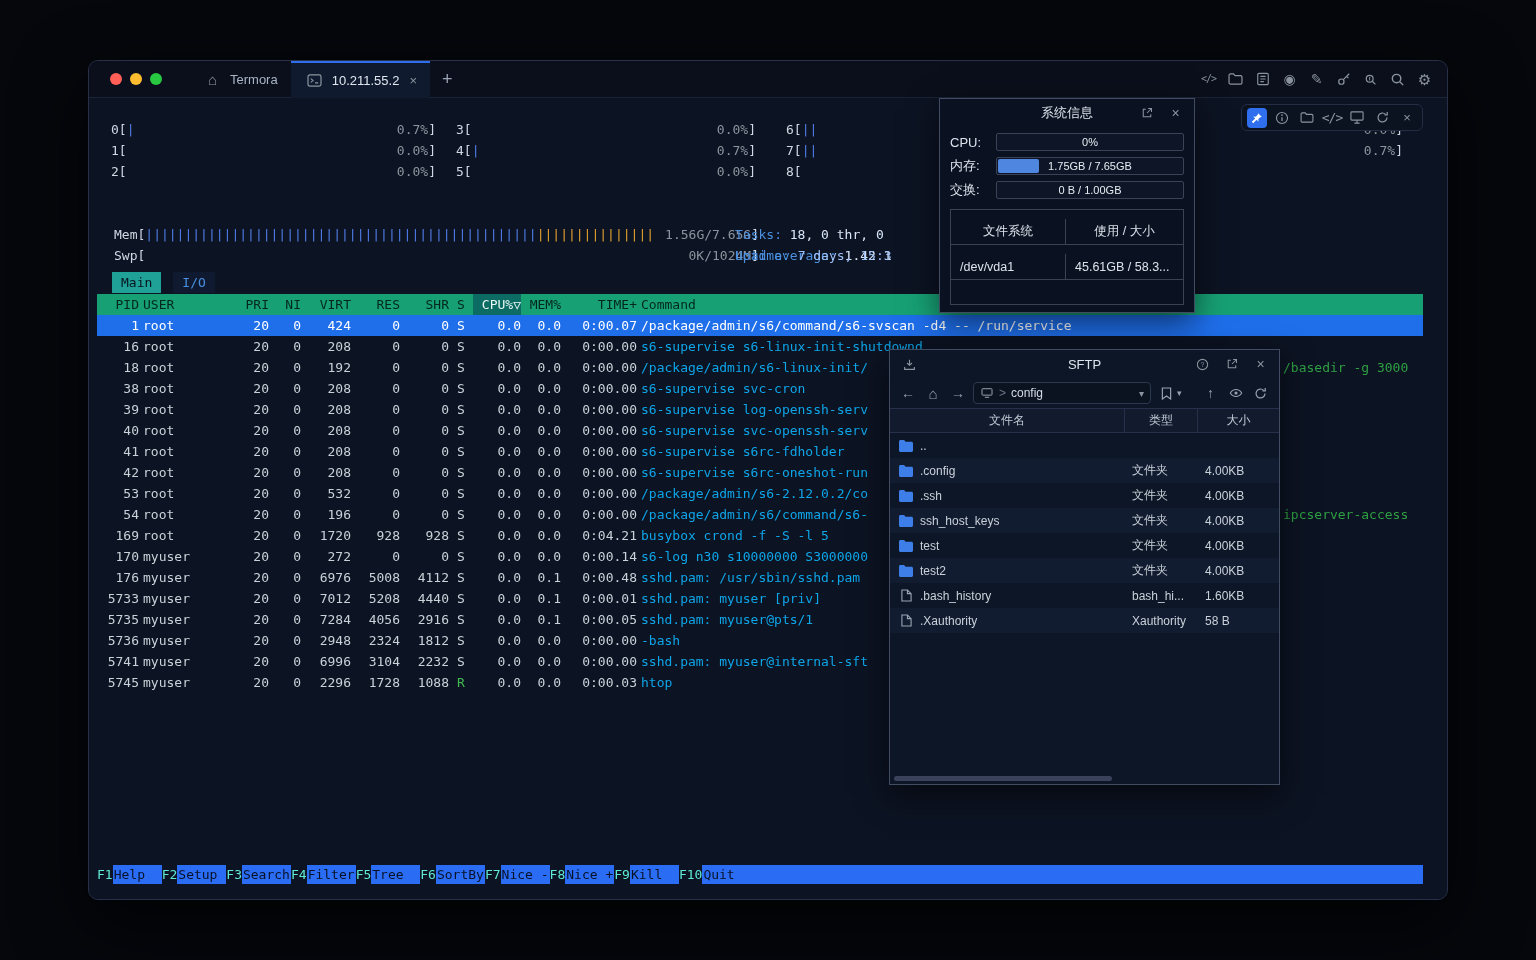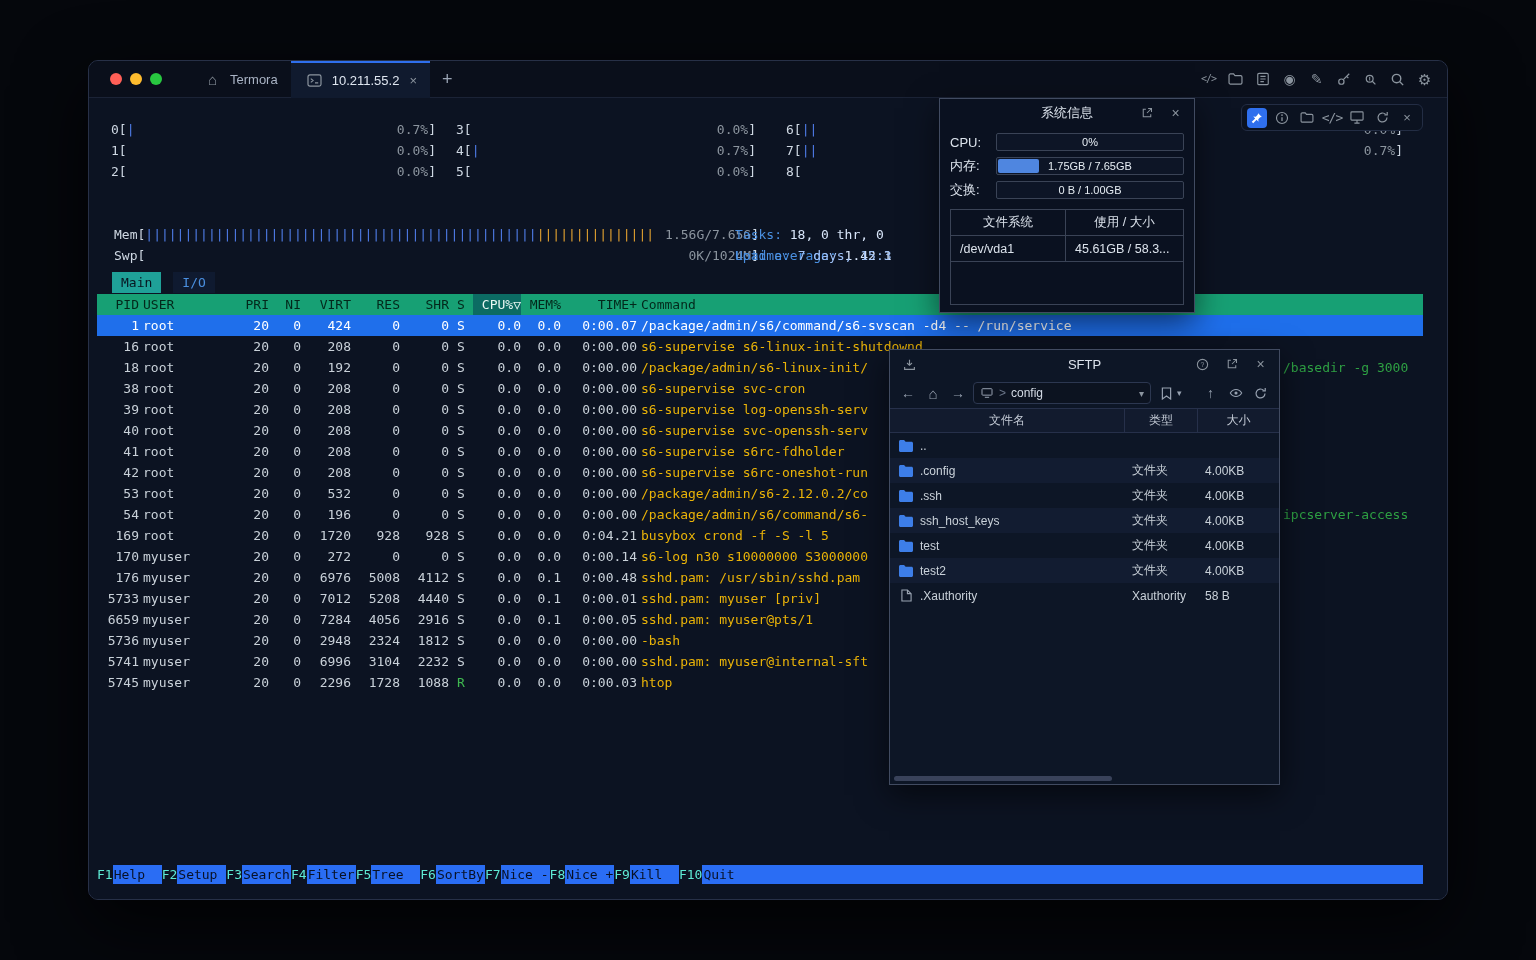--- a/index.html
+++ b/index.html
@@ -42,21 +42,21 @@
   .htabs{position:absolute;top:174px;left:23px;display:flex;gap:12px;height:21px;line-height:21px;}
   .htab{padding:0 9px;}
   .htab.on{background:#1fa198;color:#071420;}
   .htab.off{background:#0f1a30;color:#4a8fe0;}
 
   .pgrid{display:grid;grid-template-columns:42px 94px 36px 32px 50px 49px 49px 24px 48px 40px 76px minmax(0,1fr);}
   .phead{position:absolute;top:196px;left:8px;right:24px;height:21px;line-height:21px;background:#17a074;color:#03281b;}
   .phead .sortcol{background:#0c6b63;color:#e7f6f2;}
   .prows{position:absolute;top:217px;left:8px;right:24px;}
   .prow{height:21px;line-height:21px;}
-  .prow .cmd{color:#eab308;overflow:hidden;white-space:pre;}
+  .prow .cmd{color:#0ea5e9;overflow:hidden;white-space:pre;}
   .prow.sel{background:#1f6feb;color:#fff;}
   .prow.sel .cmd{color:#fff;}
   .st.run{color:#3fb950;}
   .c-r{text-align:right;}
   .c-l{text-align:left;padding-left:4px;}
   .c-c{text-align:center;}
 
   .fnbar{position:absolute;top:767px;left:8px;right:24px;height:19px;line-height:19px;background:#2a6df4;display:flex;overflow:hidden;}
   .fk{display:flex;}
   .fk .fn{background:#0c1322;color:#5eead4;}
@@ -74,21 +74,21 @@
   .p-title .pticons{position:absolute;right:8px;top:0;height:100%;display:flex;align-items:center;gap:8px;}
   .p-title .ltico{position:absolute;left:9px;top:0;height:100%;display:flex;align-items:center;}
 
   .sysinfo{left:850px;top:37px;width:256px;height:215px;}
   .srow{display:flex;align-items:center;padding:0 10px;margin-top:6px;font-size:13px;}
   .srow .slabel{width:40px;flex:none;}
   .pbar{position:relative;flex:1;height:18px;border:1px solid #3a4356;background:#0d1526;margin-left:6px;border-radius:2px;}
   .pfill{position:absolute;left:1px;top:1px;bottom:1px;background:#4f86e0;border-radius:2px;}
   .ptext{position:absolute;inset:0;display:flex;align-items:center;justify-content:center;font-size:11px;color:#e6edf3;}
   .fstable{margin:10px 10px 0;border:1px solid #3a4356;height:96px;font-size:12.5px;}
-  .fsrow{display:grid;grid-template-columns:115px 1fr;height:26px;border-bottom:1px solid #3a4356;}
+  .fsrow{display:grid;grid-template-columns:115px 1fr;height:26px;border-bottom:1px solid #3a4356;margin-top:9px;}
   .fsrow > div{display:flex;align-items:center;}
   .fsrow .cdiv{border-right:1px solid #3a4356;}
   .fs-c{justify-content:center;}
   .fs-l{padding-left:9px;}
 
   .sftp{left:800px;top:288px;width:391px;height:436px;background:#0d1626;}
   .sftp-toolbar{height:30px;display:flex;align-items:center;gap:5px;padding:0 8px;}
   .sftp-toolbar .ico{width:20px;height:22px;font-size:14px;color:#97a1b0;}
   .pathbox{flex:none;width:178px;height:22px;background:#0c1320;border:1px solid #2c3750;border-radius:4px;display:flex;align-items:center;padding:0 6px;font-size:12px;gap:5px;color:#d4dbe5;}
   .pathbox .sep{color:#6b7689;}
@@ -403,21 +403,21 @@
             <span class="c-r">7012</span>
             <span class="c-r">5208</span>
             <span class="c-r">4440</span>
             <span class="c-c st">S</span>
             <span class="c-r">0.0</span>
             <span class="c-r">0.1</span>
             <span class="c-r">0:00.01</span>
             <span class="c-l cmd">sshd.pam: myuser [priv]</span>
           </div>
           <div class="prow pgrid">
-            <span class="c-r">6659</span>
+            <span class="c-r">5735</span>
             <span class="c-l">myuser</span>
             <span class="c-r">20</span>
             <span class="c-r">0</span>
             <span class="c-r">7284</span>
             <span class="c-r">4056</span>
             <span class="c-r">2916</span>
             <span class="c-c st">S</span>
             <span class="c-r">0.0</span>
             <span class="c-r">0.1</span>
             <span class="c-r">0:00.05</span>
@@ -735,20 +735,33 @@
             <span class="fsize">4.00KB</span>
           </div>
           <div class="frow">
             <span class="fname">
               <span class="fico">
                 <svg width="11" height="13" viewBox="0 0 12 14">
                   <path d="M1 1h6l4 4v8H1z" fill="none" stroke="#9aa4b2" stroke-width="1.2"></path>
                   <path d="M7 1v4h4" fill="none" stroke="#9aa4b2" stroke-width="1.2"></path>
                 </svg>
               </span>
+              <span>.bash_history</span>
+            </span>
+            <span class="ftype">bash_hi...</span>
+            <span class="fsize">1.60KB</span>
+          </div>
+          <div class="frow">
+            <span class="fname">
+              <span class="fico">
+                <svg width="11" height="13" viewBox="0 0 12 14">
+                  <path d="M1 1h6l4 4v8H1z" fill="none" stroke="#9aa4b2" stroke-width="1.2"></path>
+                  <path d="M7 1v4h4" fill="none" stroke="#9aa4b2" stroke-width="1.2"></path>
+                </svg>
+              </span>
               <span>.Xauthority</span>
             </span>
             <span class="ftype">Xauthority</span>
             <span class="fsize">58 B</span>
           </div>
         </div>
       <div class="hscroll"></div>
     </div>
 
   </div>

